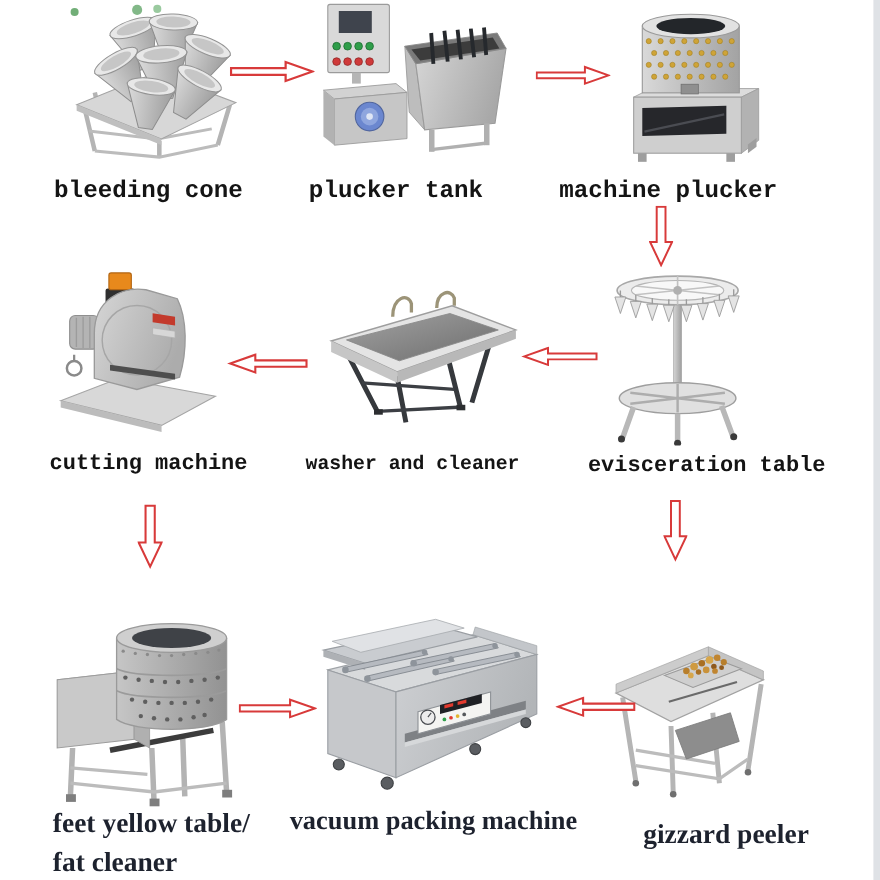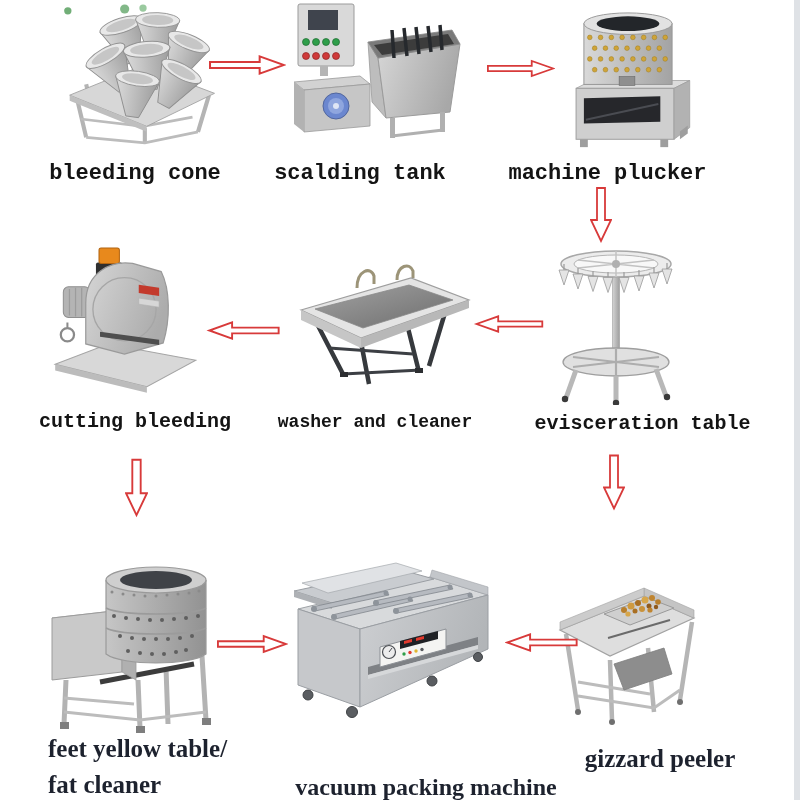--- a/index.html
+++ b/index.html
@@ -145,21 +145,21 @@
           <circle cx="72" cy="63" r="2.4"></circle>
           <circle cx="83" cy="63" r="2.4"></circle>
           <circle cx="94" cy="63" r="2.4"></circle>
           <circle cx="105" cy="63" r="2.4"></circle>
       </g>
       <rect x="64" y="70" width="16" height="9" fill="#8f8f8f" stroke="#6e6e6e" stroke-width="0.7"></rect>
     </svg>
   </div>
 
   <div class="lbl-mono lg" style="left:20px;top:161px;width:230px;">bleeding cone</div>
-  <div class="lbl-mono lg" style="left:250px;top:161px;width:220px;">scalding tank</div>
+  <div class="lbl-mono lg" style="left:250px;top:161px;width:220px;">plucker tank</div>
   <div class="lbl-mono lg" style="left:495px;top:161px;width:225px;">machine plucker</div>
 
   <div class="machine" style="left:48px;top:242px;width:155px;height:160px;">
     <svg viewBox="0 0 150 157">
       <defs>
         <linearGradient id="cmg" x1="0" y1="0" x2="1" y2="0.4">
           <stop offset="0" stop-color="#d6d6d6"></stop>
             <stop offset="1" stop-color="#acacac"></stop>
         </linearGradient>
       </defs>
@@ -236,21 +236,21 @@
       </g>
       <ellipse cx="68" cy="122" rx="53" ry="14" fill="#e0e0e0" stroke="#9e9e9e" stroke-width="1.3"></ellipse>
       <path d="M25,117 L111,127 M111,117 L25,127 M68,109 L68,135" stroke="#adadad" stroke-width="2.2" fill="none"></path>
       <path d="M28,130 L18,158 M68,136 L68,162 M108,129 L118,156" stroke="#b8b8b8" stroke-width="5" fill="none"></path>
       <circle cx="17" cy="159" r="3.2" fill="#3a3a3a"></circle>
       <circle cx="68" cy="163" r="3.2" fill="#3a3a3a"></circle>
       <circle cx="119" cy="157" r="3.2" fill="#3a3a3a"></circle>
     </svg>
   </div>
 
-  <div class="lbl-mono md" style="left:25px;top:410px;width:220px;">cutting bleeding</div>
+  <div class="lbl-mono md" style="left:25px;top:410px;width:220px;">cutting machine</div>
   <div class="lbl-mono sm" style="left:275px;top:412px;width:200px;">washer and cleaner</div>
   <div class="lbl-mono md" style="left:530px;top:412px;width:225px;">evisceration table</div>
 
   <div class="machine" style="left:42px;top:552px;width:185px;height:182px;">
     <svg viewBox="0 0 185 182">
       <defs>
         <linearGradient id="frg" x1="0" y1="0" x2="1" y2="0">
           <stop offset="0" stop-color="#c6c6c6"></stop>
             <stop offset="1" stop-color="#929292"></stop>
         </linearGradient>
@@ -392,21 +392,21 @@
         <circle cx="83" cy="33" r="2.5" fill="#a96f22"></circle>
           <circle cx="76" cy="36" r="2.6" fill="#d7a64a"></circle>
         <circle cx="98" cy="32" r="2.6" fill="#c08530"></circle>
           <circle cx="104" cy="29" r="2.2" fill="#8f5a1d"></circle>
       </g>
     </svg>
   </div>
 
   <div class="lbl-serif left" style="left:48px;top:735px;">feet yellow table/</div>
   <div class="lbl-serif left" style="left:48px;top:771px;">fat cleaner</div>
-  <div class="lbl-serif" style="left:294px;top:734px;width:264px;font-size:24px;margin-top:40px;">vacuum packing machine</div>
+  <div class="lbl-serif" style="left:262px;top:734px;width:264px;font-size:24px;">vacuum packing machine</div>
   <div class="lbl-serif" style="left:560px;top:735px;width:200px;margin-top:10px;">gizzard peeler</div>
 
   <div class="arrow" style="left:209px;top:54px;width:77px;height:22px;">
     <svg viewBox="0 0 76 20">
         <polygon points="1,7 50,7 50,1.5 74,10 50,18.5 50,13 1,13" fill="#ffffff" stroke="#d83a3a" stroke-width="2"></polygon>
       </svg>
   </div>
 
   <div class="arrow" style="left:487px;top:59px;width:68px;height:19px;">
     <svg viewBox="0 0 76 20">

